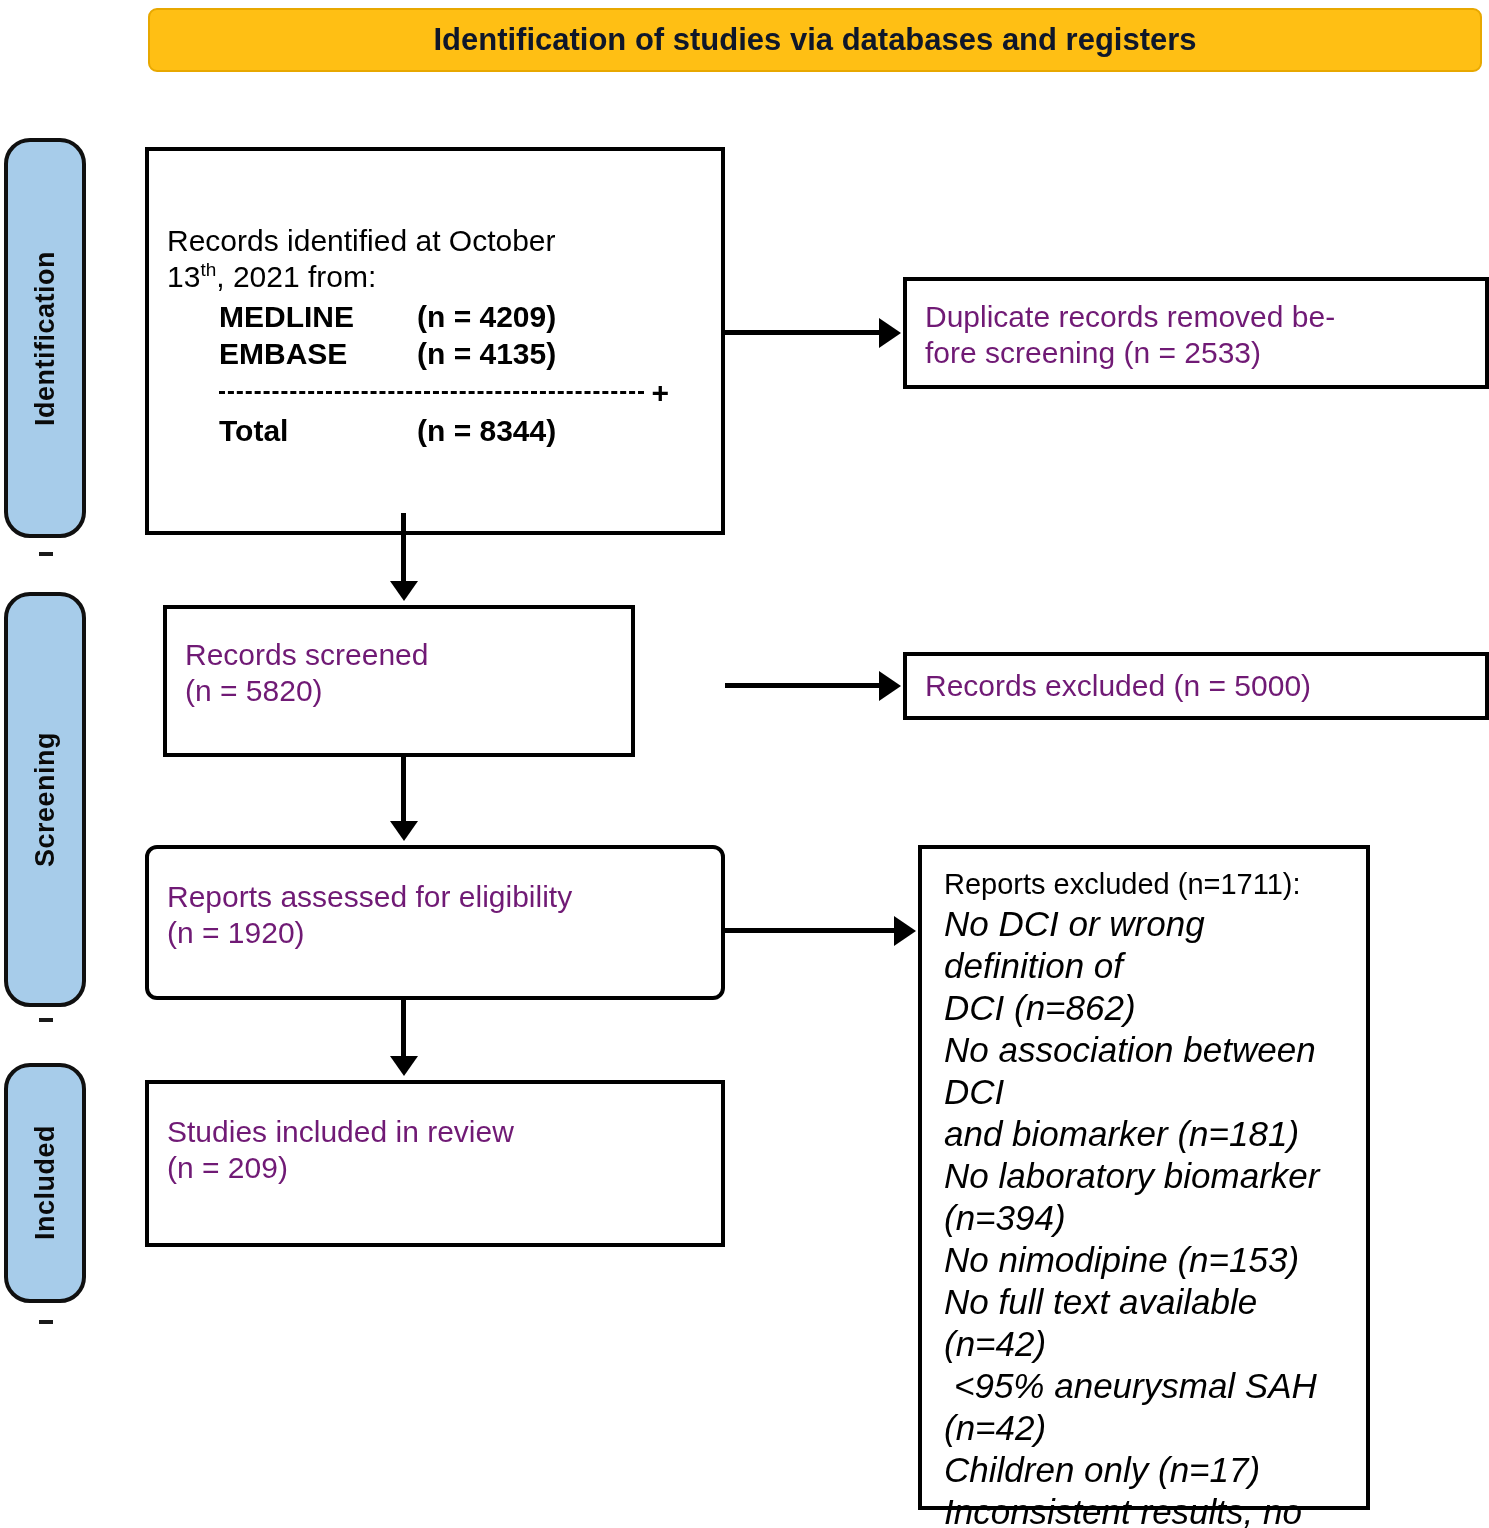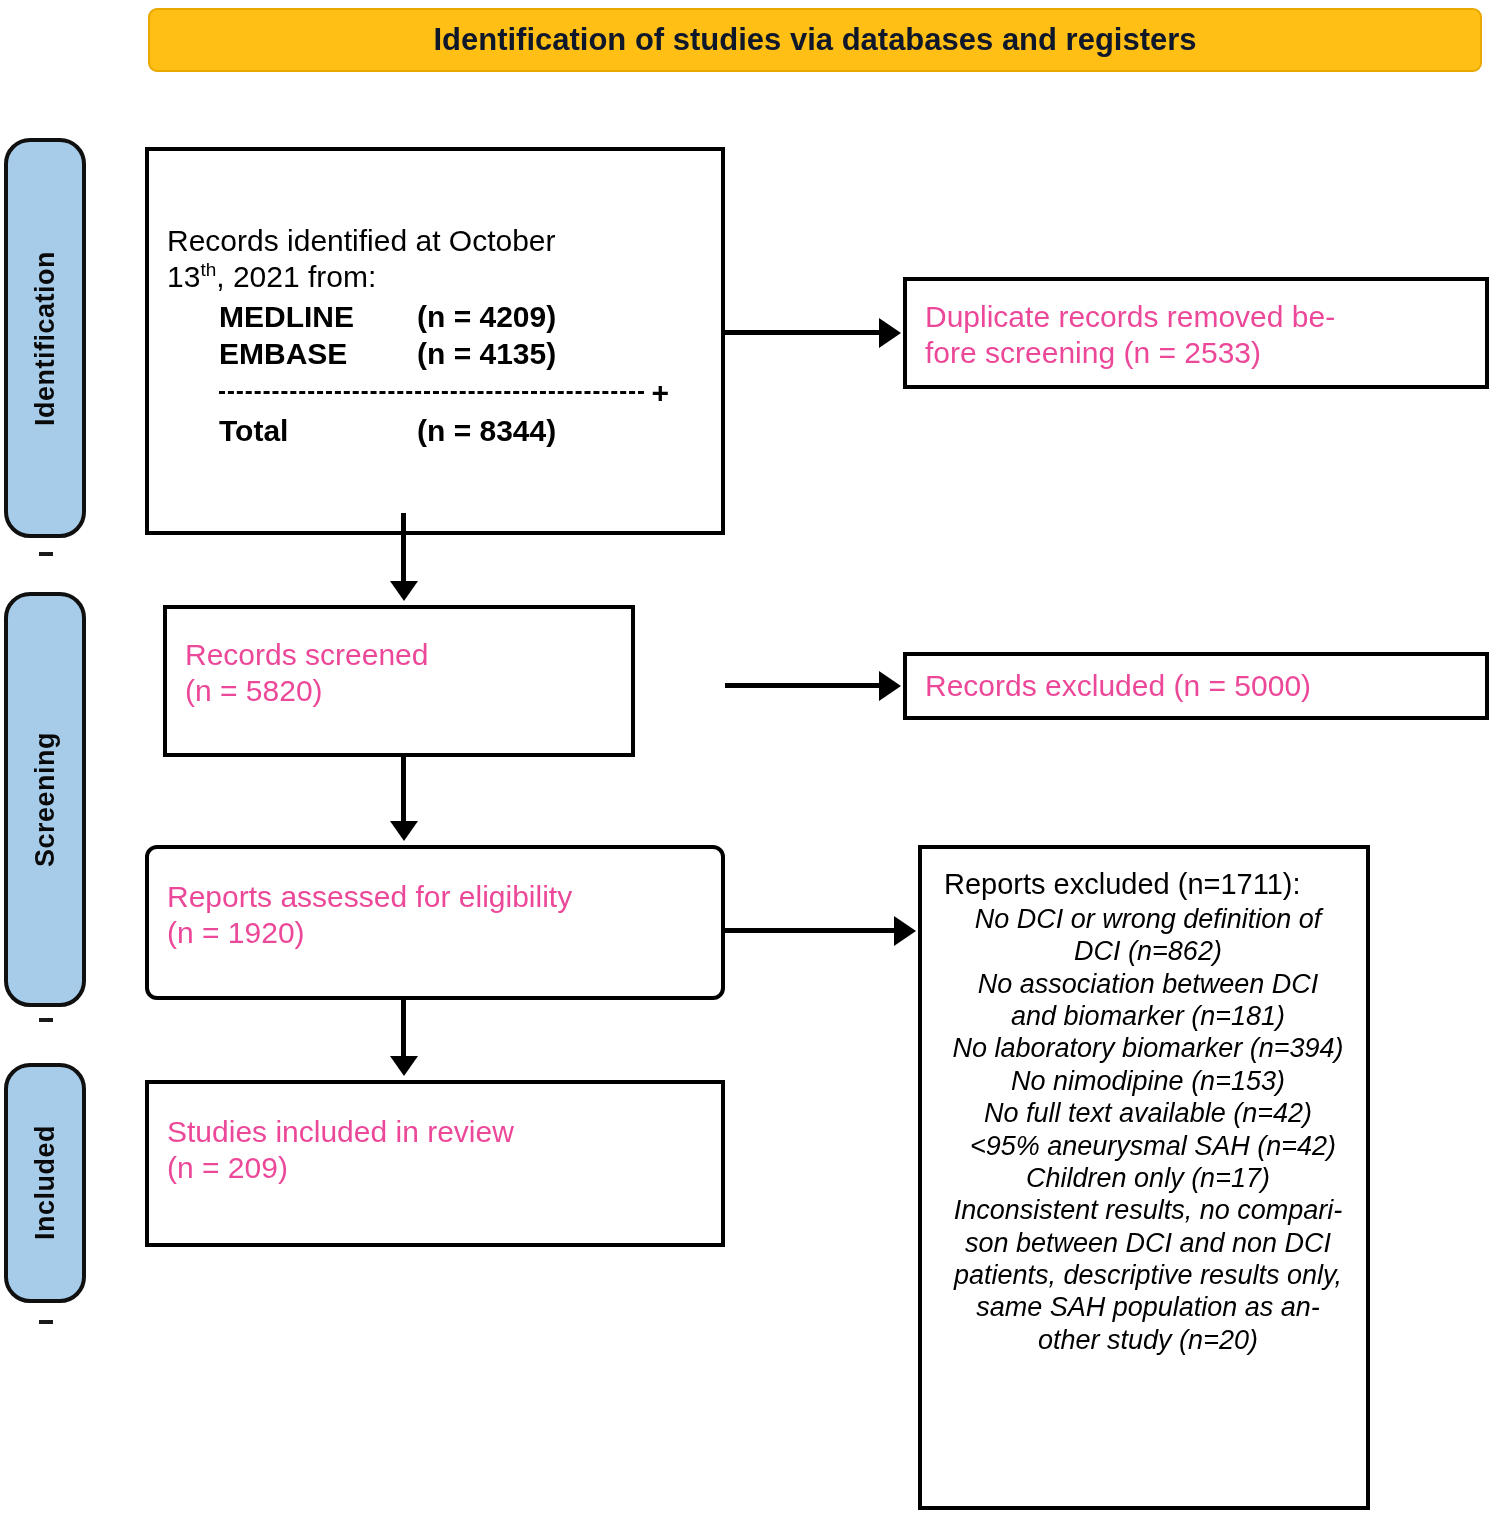--- a/index.html
+++ b/index.html
@@ -80,21 +80,21 @@
   .fbox {
     position: absolute;
     background: #ffffff;
     border: 4px solid #000000;
     box-sizing: border-box;
     padding: 26px 18px;
   }
   .fbox-text {
     font-size: 30px;
     line-height: 1.21;
-    color: #ec4899;
+    color: #701a75;
     white-space: pre-line;
   }
 
   
   #box-identified       { left: 145px; top: 147px;  width: 580px; height: 388px; padding-top: 72px; }
   #box-screened         { left: 163px; top: 605px;  width: 472px; height: 152px; padding-top: 28px; }
   #box-eligibility      { left: 145px; top: 845px;  width: 580px; height: 155px; padding-top: 30px; border-radius: 12px; }
   #box-included         { left: 145px; top: 1080px; width: 580px; height: 167px; padding-top: 30px; }
 
   
@@ -136,25 +136,24 @@
   .dash-plus { font-size: 30px; line-height: 1; }
 
   
   .rx-title {
     font-size: 29px;
     line-height: 1.2;
     font-style: normal;
     margin-bottom: 1px;
   }
   .rx-item {
-    font-size: 27px;
+    font-size: 35px;
     line-height: 1.2;
     font-style: italic;
     white-space: pre-line;
-    text-align: center;
   }
   .rx-item.indented { text-indent: 10px; }
 
   
   .arrow-v-line {
     position: absolute;
     width: 5px;
     background: #000000;
   }
   .arrow-v-head {

